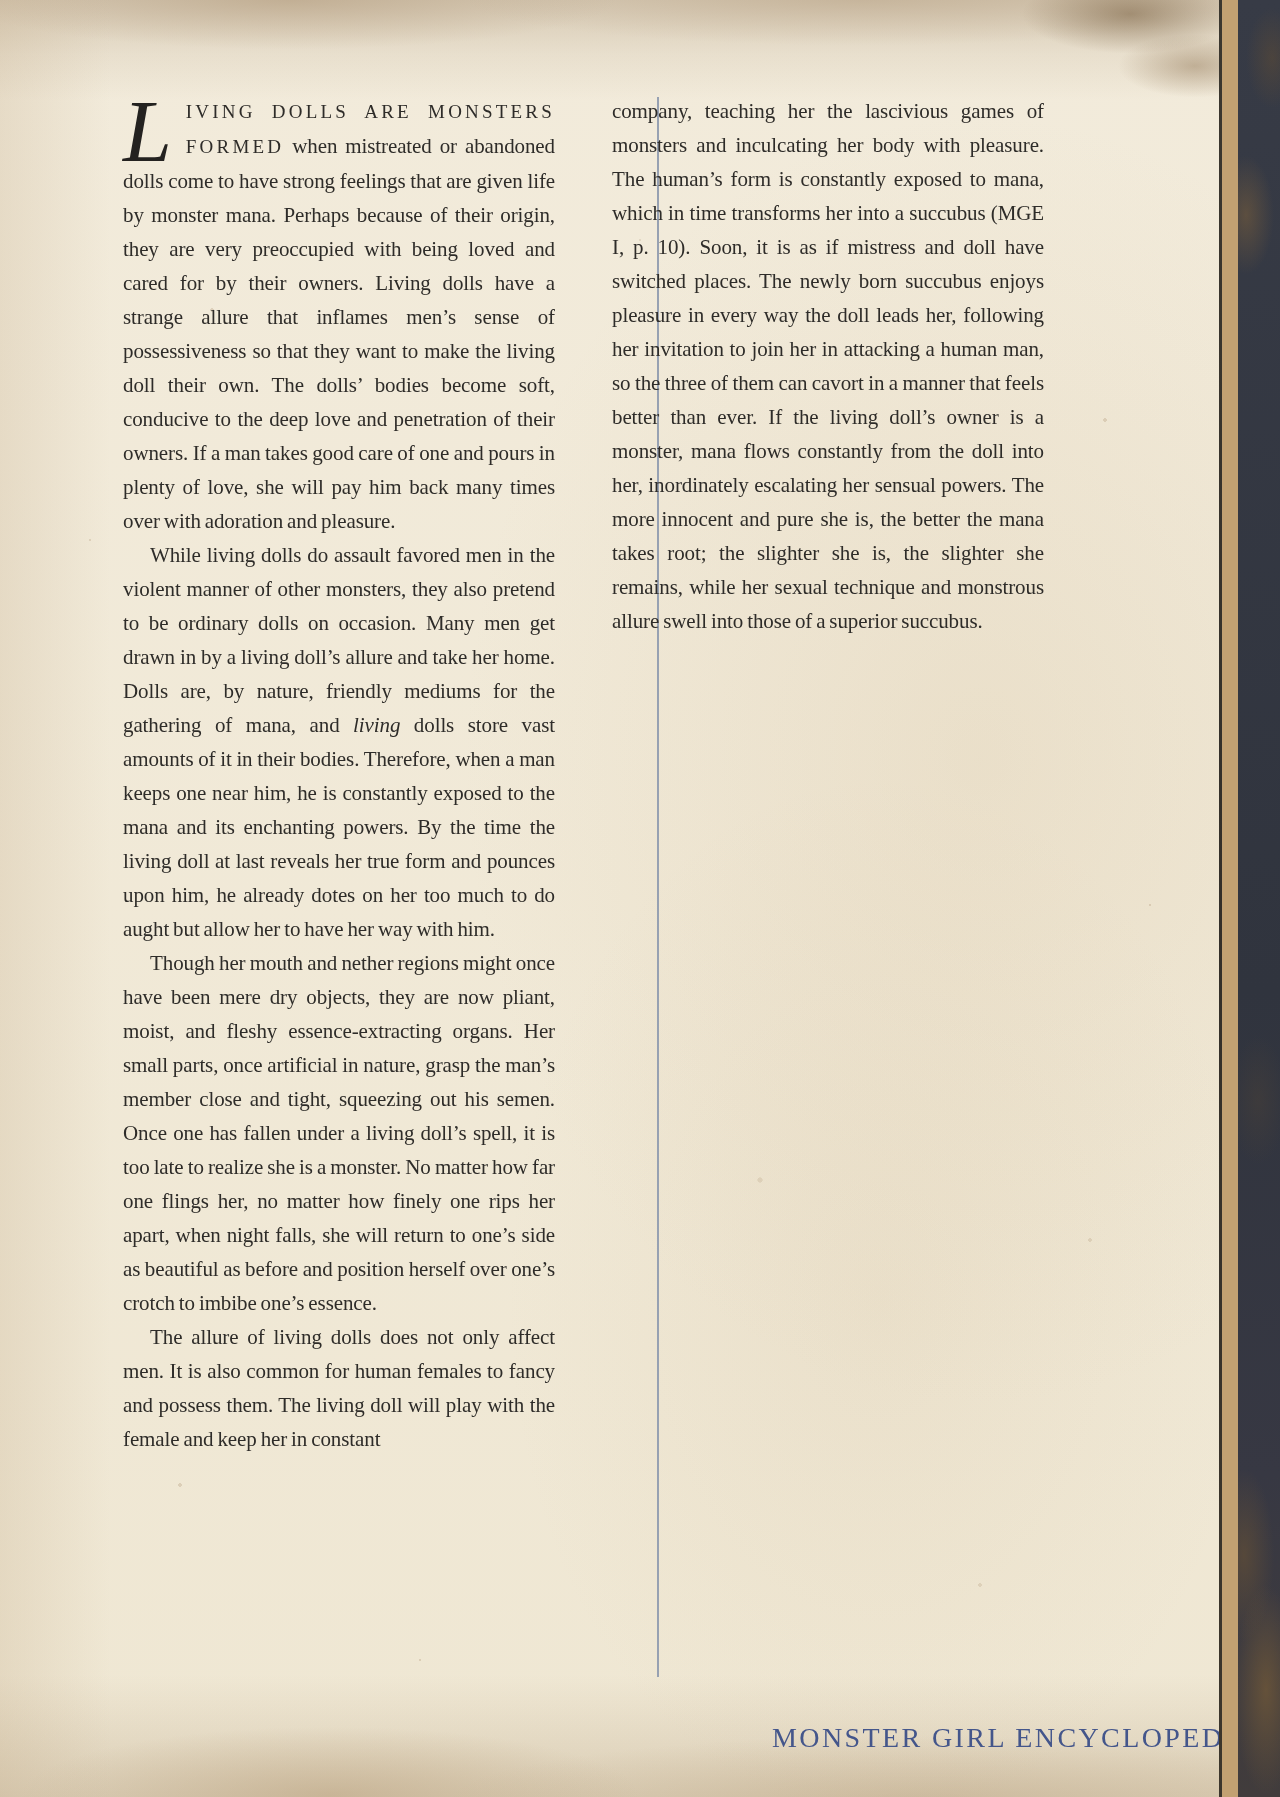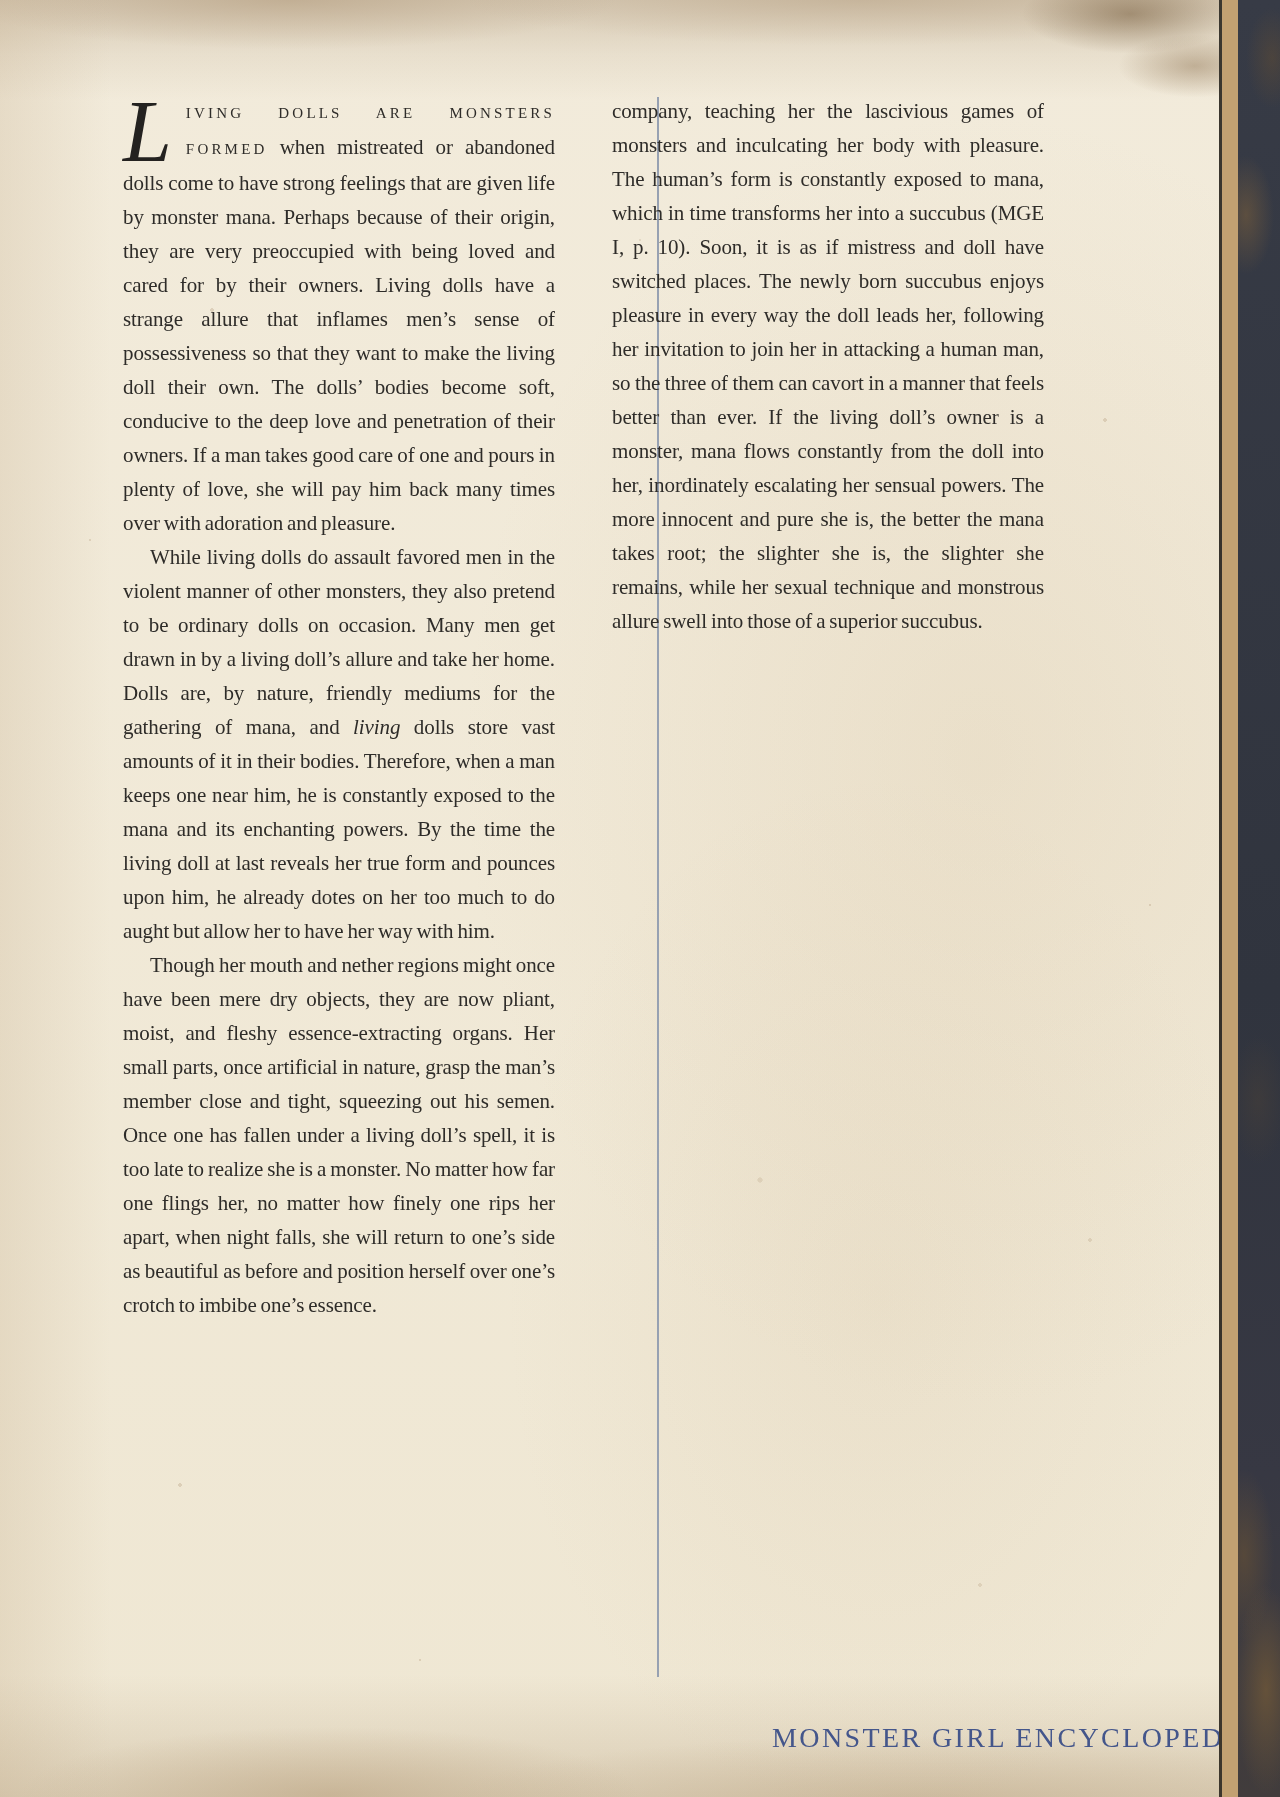--- a/index.html
+++ b/index.html
@@ -63,21 +63,21 @@
   .col-right{left:612px;}
   .para{margin:0;}
   .indent{text-indent:27px;}
   .dropcap{
     float:left;
     font-style:italic;
     font-size:88px;line-height:60px;
     padding-top:8px;margin-right:14px;
     color:#242220;
   }
-  .smallcaps{font-size:15px;letter-spacing:3.2px;word-spacing:1px;}
+  .smallcaps{font-size:19px;letter-spacing:3.2px;word-spacing:1px;}
   .ital{font-style:italic;}
   .divider{
     position:absolute;left:657px;top:97px;width:2px;height:1580px;
     background:#97a1b2;
   }
   
   .running-footer{
     position:absolute;left:772px;top:1722px;
     font-size:28px;letter-spacing:2.4px;
     color:#44568b;
@@ -112,20 +112,21 @@
 
   <div class="stain stain-top"></div>
   <div class="stain stain-bottom"></div>
   <div class="stain stain-left"></div>
   <div class="speckles"></div>
 
   <section class="col col-left">
     <p class="para"><span class="dropcap">L</span><span class="smallcaps">IVING DOLLS ARE MONSTERS FORMED</span><span> when mistreated or abandoned dolls come to have strong feelings that are given life by monster mana. Perhaps because of their origin, they are very preoccupied with being loved and cared for by their owners. Living dolls have a strange allure that inflames men’s sense of possessiveness so that they want to make the living doll their own. The dolls’ bodies become soft, conducive to the deep love and penetration of their owners. If a man takes good care of one and pours in plenty of love, she will pay him back many times over with adoration and pleasure.</span></p>
     <p class="para indent"><span>While living dolls do assault favored men in the violent manner of other monsters, they also pretend to be ordinary dolls on occasion. Many men get drawn in by a living doll’s allure and take her home. Dolls are, by nature, friendly mediums for the gathering of mana, and </span><em class="ital">living</em><span> dolls store vast amounts of it in their bodies. Therefore, when a man keeps one near him, he is constantly exposed to the mana and its enchanting powers. By the time the living doll at last reveals her true form and pounces upon him, he already dotes on her too much to do aught but allow her to have her way with him.</span></p>
     <p class="para indent">Though her mouth and nether regions might once have been mere dry objects, they are now pliant, moist, and fleshy essence-extracting organs. Her small parts, once artificial in nature, grasp the man’s member close and tight, squeezing out his semen. Once one has fallen under a living doll’s spell, it is too late to realize she is a monster. No matter how far one flings her, no matter how finely one rips her apart, when night falls, she will return to one’s side as beautiful as before and position herself over one’s crotch to imbibe one’s essence.</p>
+    <p class="para indent">The allure of living dolls does not only affect men. It is also common for human females to fancy and possess them. The living doll will play with the female and keep her in constant</p>
   </section>
 
   <div class="divider"></div>
 
   <section class="col col-right">
     <p class="para">company, teaching her the lascivious games of monsters and inculcating her body with pleasure. The human’s form is constantly exposed to mana, which in time transforms her into a succubus (MGE I, p. 10). Soon, it is as if mistress and doll have switched places. The newly born succubus enjoys pleasure in every way the doll leads her, following her invitation to join her in attacking a human man, so the three of them can cavort in a manner that feels better than ever. If the living doll’s owner is a monster, mana flows constantly from the doll into her, inordinately escalating her sensual powers. The more innocent and pure she is, the better the mana takes root; the slighter she is, the slighter she remains, while her sexual technique and monstrous allure swell into those of a superior succubus.</p>
   </section>
 
   <footer class="running-footer">MONSTER GIRL ENCYCLOPEDIA</footer>
 

